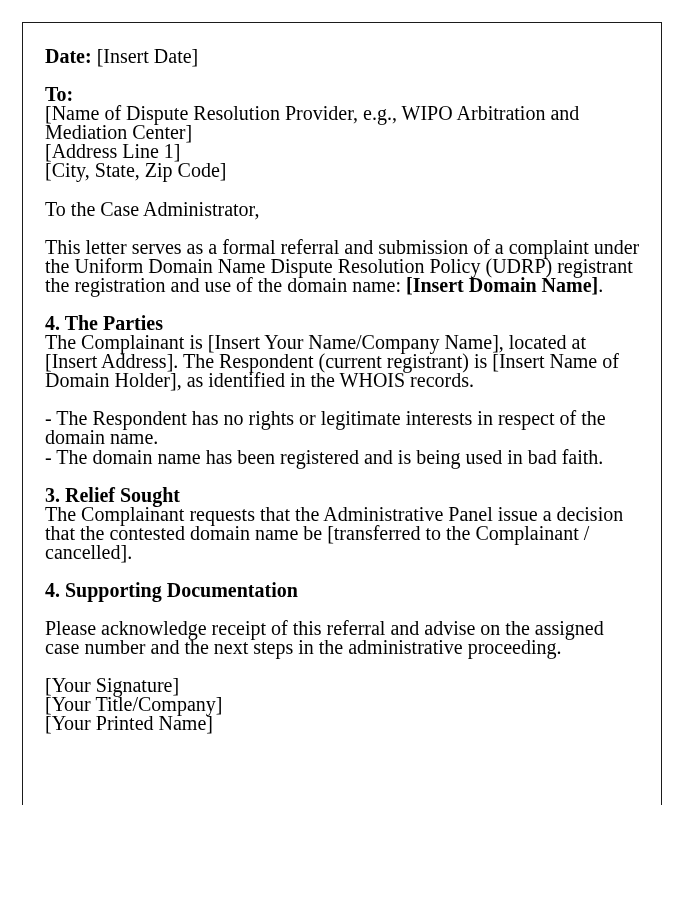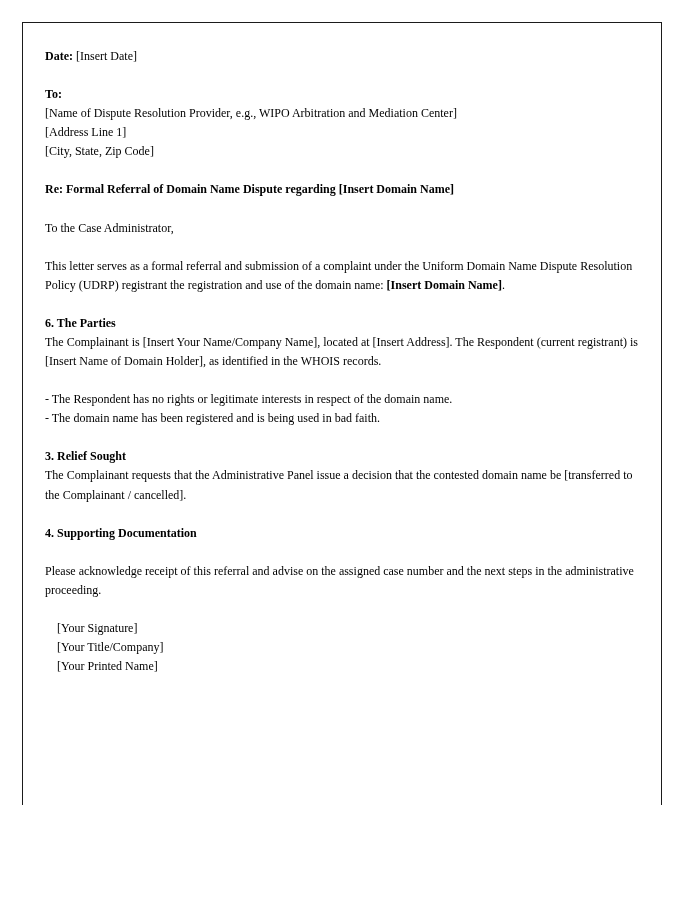--- a/index.html
+++ b/index.html
@@ -27,30 +27,29 @@
     border-top: 1.5px solid #1b1b1b;
     border-right: 1.5px solid #1b1b1b;
     border-bottom: none;
   }
 
   .doc-body {
     position: absolute;
     left: 22px;
     top: 24px;
     width: 598px;
-    font-size: 12px;
+    font-size: 20px;
     line-height: 19.1px;
   }
 
   .block {
     margin: 0 0 19px 0;
   }
   .block.tight {
     margin-bottom: 0;
-    margin-left: 12px;
   }
 
   .line {
     display: block;
     white-space: pre-wrap;
   }
 
   .b {
     font-weight: bold;
   }
@@ -75,34 +74,31 @@
       <span class="line"><span class="b">Date:</span> <span>[Insert Date]</span></span>
     </div>
 
     <div class="block">
       <span class="line b">To:</span>
       <span class="line">[Name of Dispute Resolution Provider, e.g., WIPO Arbitration and Mediation Center]</span>
       <span class="line">[Address Line 1]</span>
       <span class="line">[City, State, Zip Code]</span>
     </div>
 
-    <div class="block">
-      <span class="line b">Re: Formal Referral of Domain Name Dispute regarding [Insert Domain Name]</span>
-    </div>
 
     <div class="block">
       <span class="line">To the Case Administrator,</span>
     </div>
 
     <div class="block">
       <span class="para"><span>This letter serves as a formal referral and submission of a complaint under the Uniform Domain Name Dispute Resolution Policy (UDRP) registrant the registration and use of the domain name: </span><span class="b">[Insert Domain Name]</span><span>.</span></span>
     </div>
 
     <div class="block">
-      <span class="heading">6. The Parties</span>
+      <span class="heading">4. The Parties</span>
       <span class="para">The Complainant is [Insert Your Name/Company Name], located at [Insert Address]. The Respondent (current registrant) is [Insert Name of Domain Holder], as identified in the WHOIS records.</span>
     </div>
 
     <div class="block">
       <span class="para">- The Respondent has no rights or legitimate interests in respect of the domain name.</span>
       <span class="para">- The domain name has been registered and is being used in bad faith.</span>
     </div>
 
     <div class="block">
       <span class="heading">3. Relief Sought</span>

